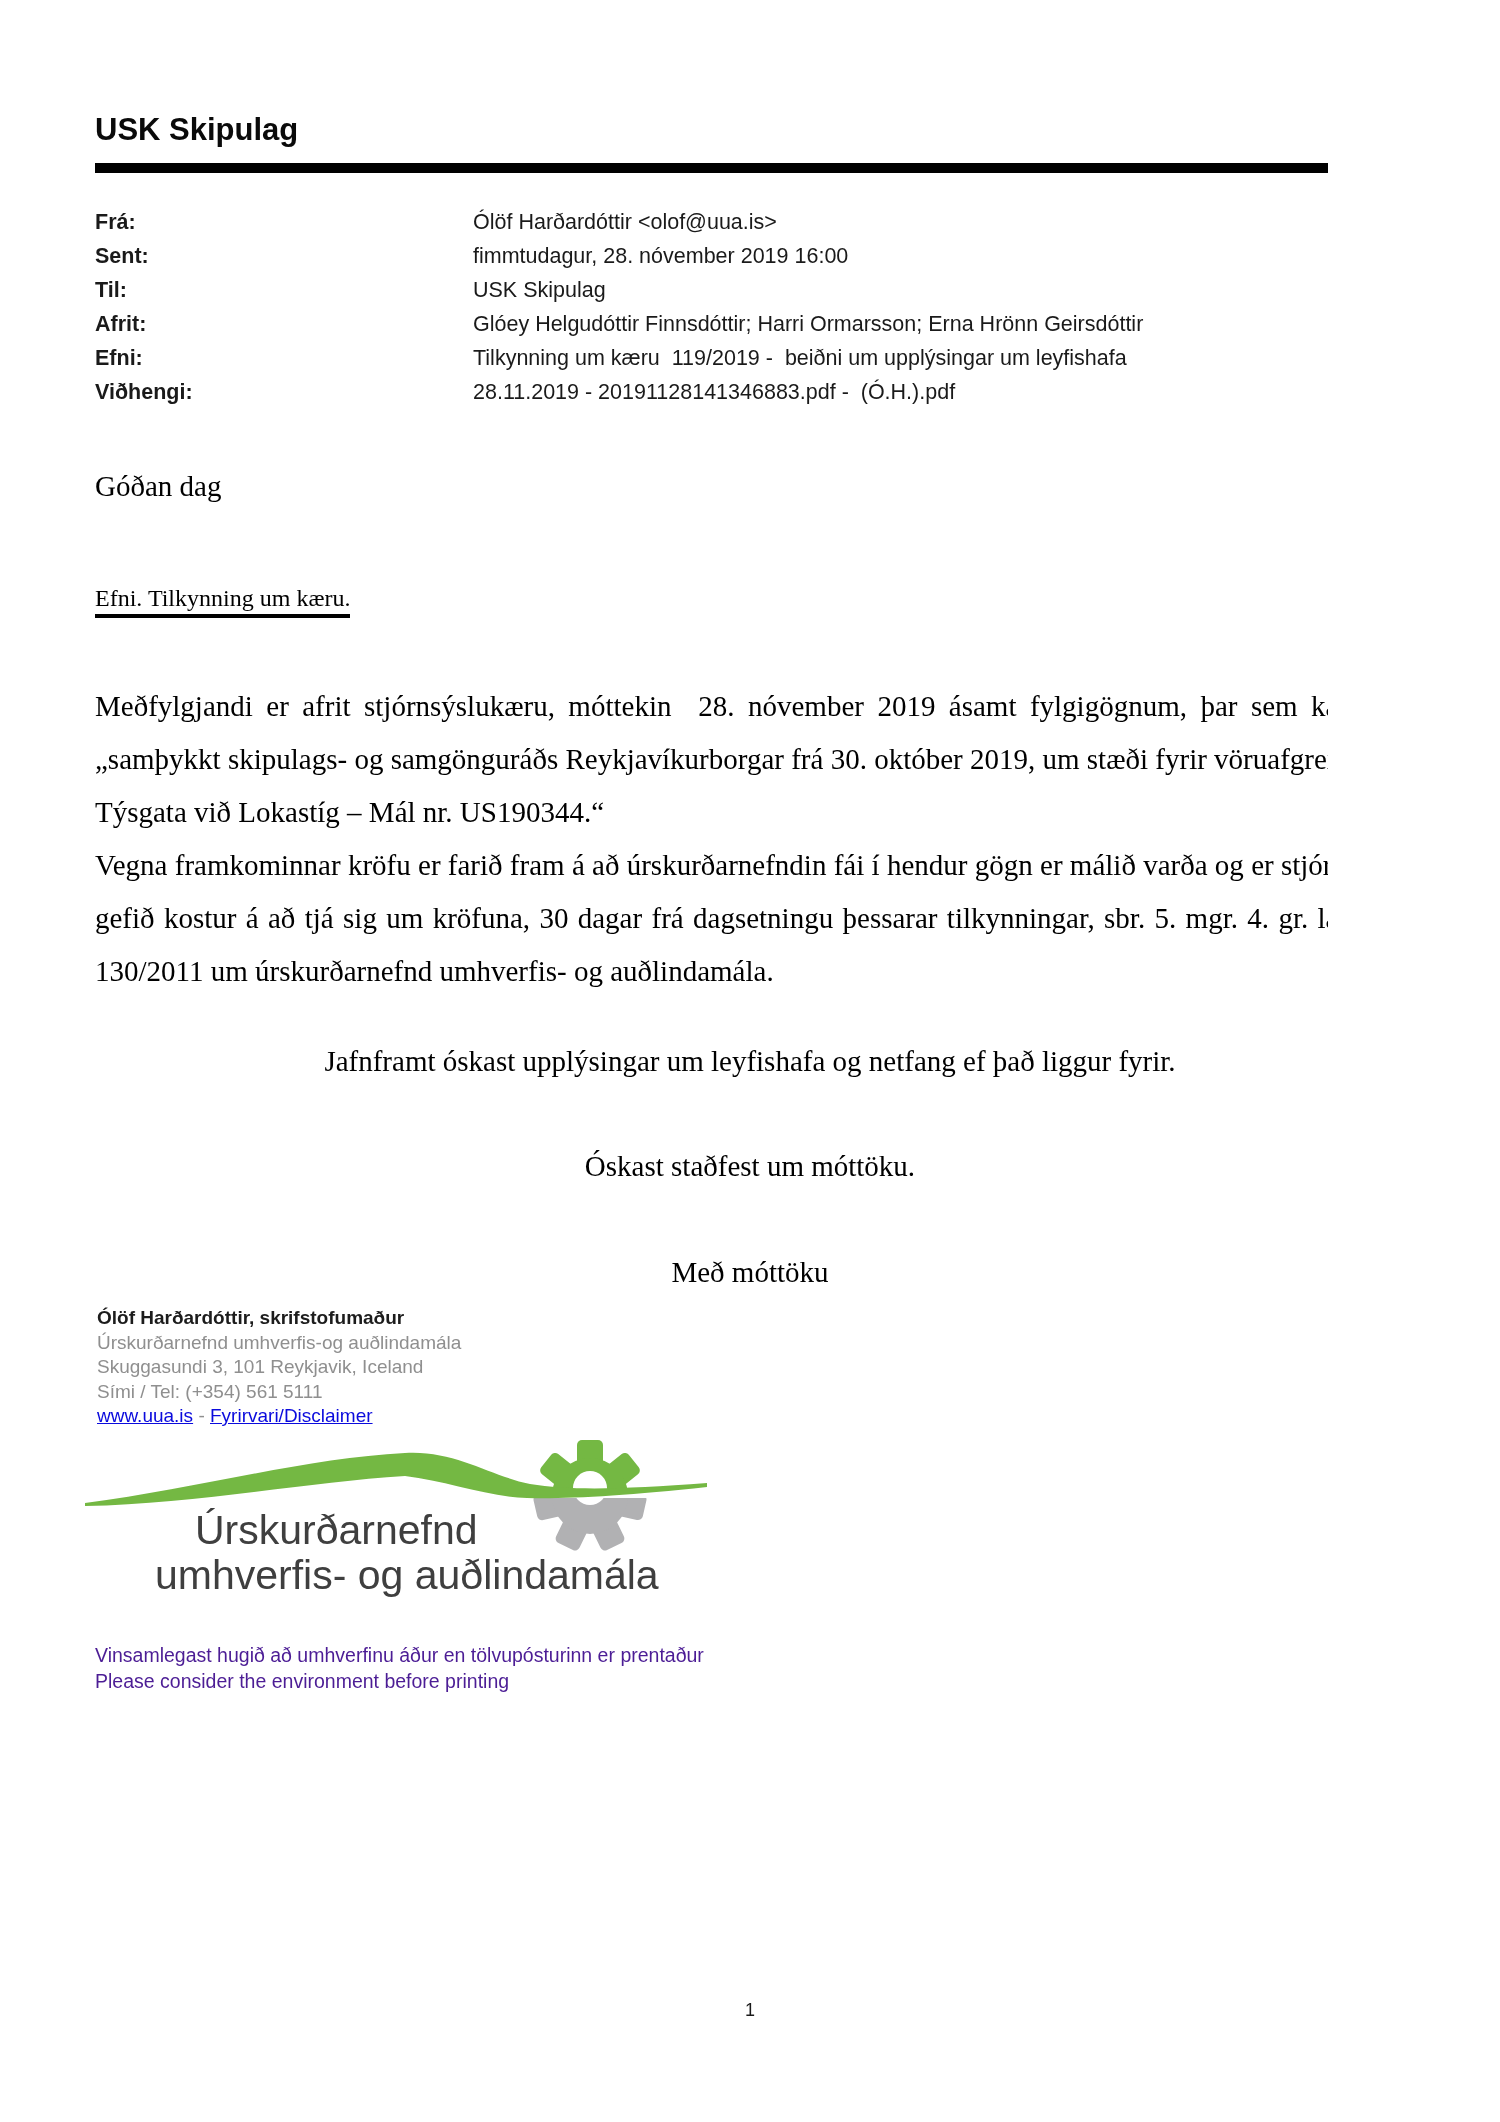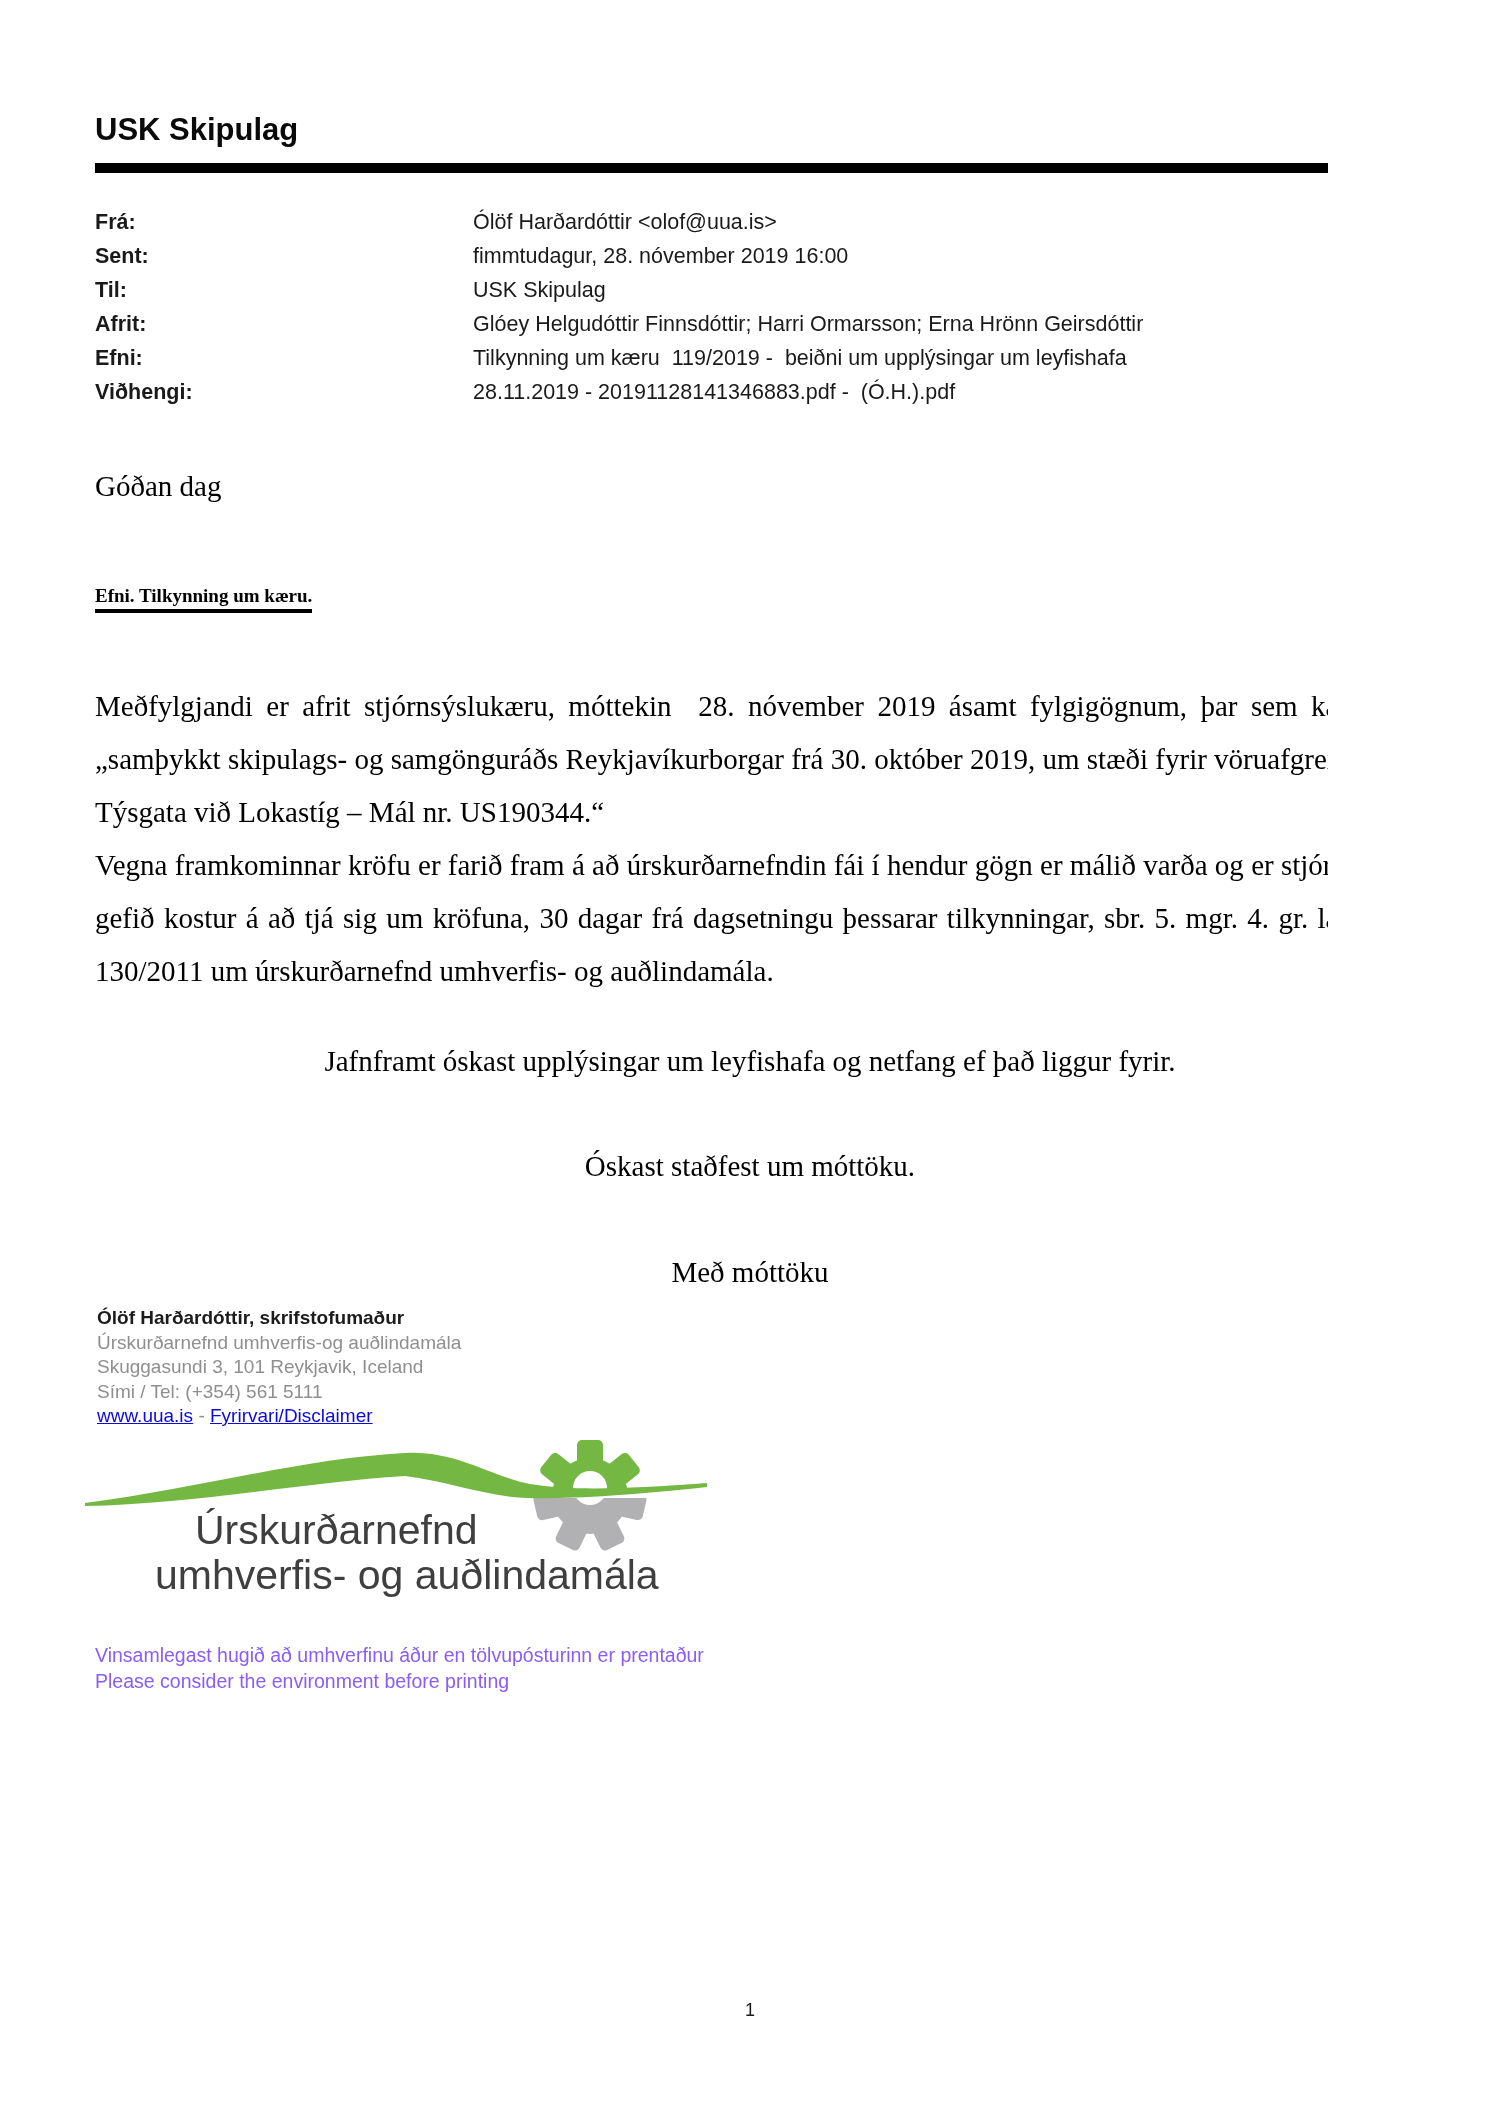--- a/index.html
+++ b/index.html
@@ -41,21 +41,21 @@
   .field-value { flex: 1; white-space: pre-wrap; }
 
   
   .serif { font-family: "Liberation Serif", serif; }
   .greeting {
     left: 95px; top: 470px;
     font-size: 29px;
   }
   .subject-heading {
     left: 95px; top: 585px;
-    font-size: 19px; font-weight: 700;
+    font-size: 24px; font-weight: 400;
   }
   .subject-heading span {
     border-bottom: 4px solid #000;
     padding-bottom: 3px;
   }
   .paragraphs {
     left: 95px; top: 680px;
     width: 1310px;
     font-size: 29px;
     line-height: 53px;
@@ -224,20 +224,20 @@
            L 632,55
            C 550,64 492,67 452,66
            C 414,65 372,49 330,44
            C 232,50 120,72 10,74 Z"></path>
 
       <text x="120" y="112" font-family="Liberation Sans, sans-serif" font-size="41" fill="#3f3f3f">Úrskurðarnefnd</text>
       <text x="80" y="157" font-family="Liberation Sans, sans-serif" font-size="41" fill="#3f3f3f">umhverfis- og auðlindamála</text>
     </svg>
   </div>
 
-  <div class="abs eco" style="color:#8b5cf6">
+  <div class="abs eco" style="color:#4c1d95">
     <div>Vinsamlegast hugið að umhverfinu áður en tölvupósturinn er prentaður</div>
     <div>Please consider the environment before printing</div>
   </div>
 
   <div class="abs pagenum">1</div>
 
 </div>
 
 </body></html>

